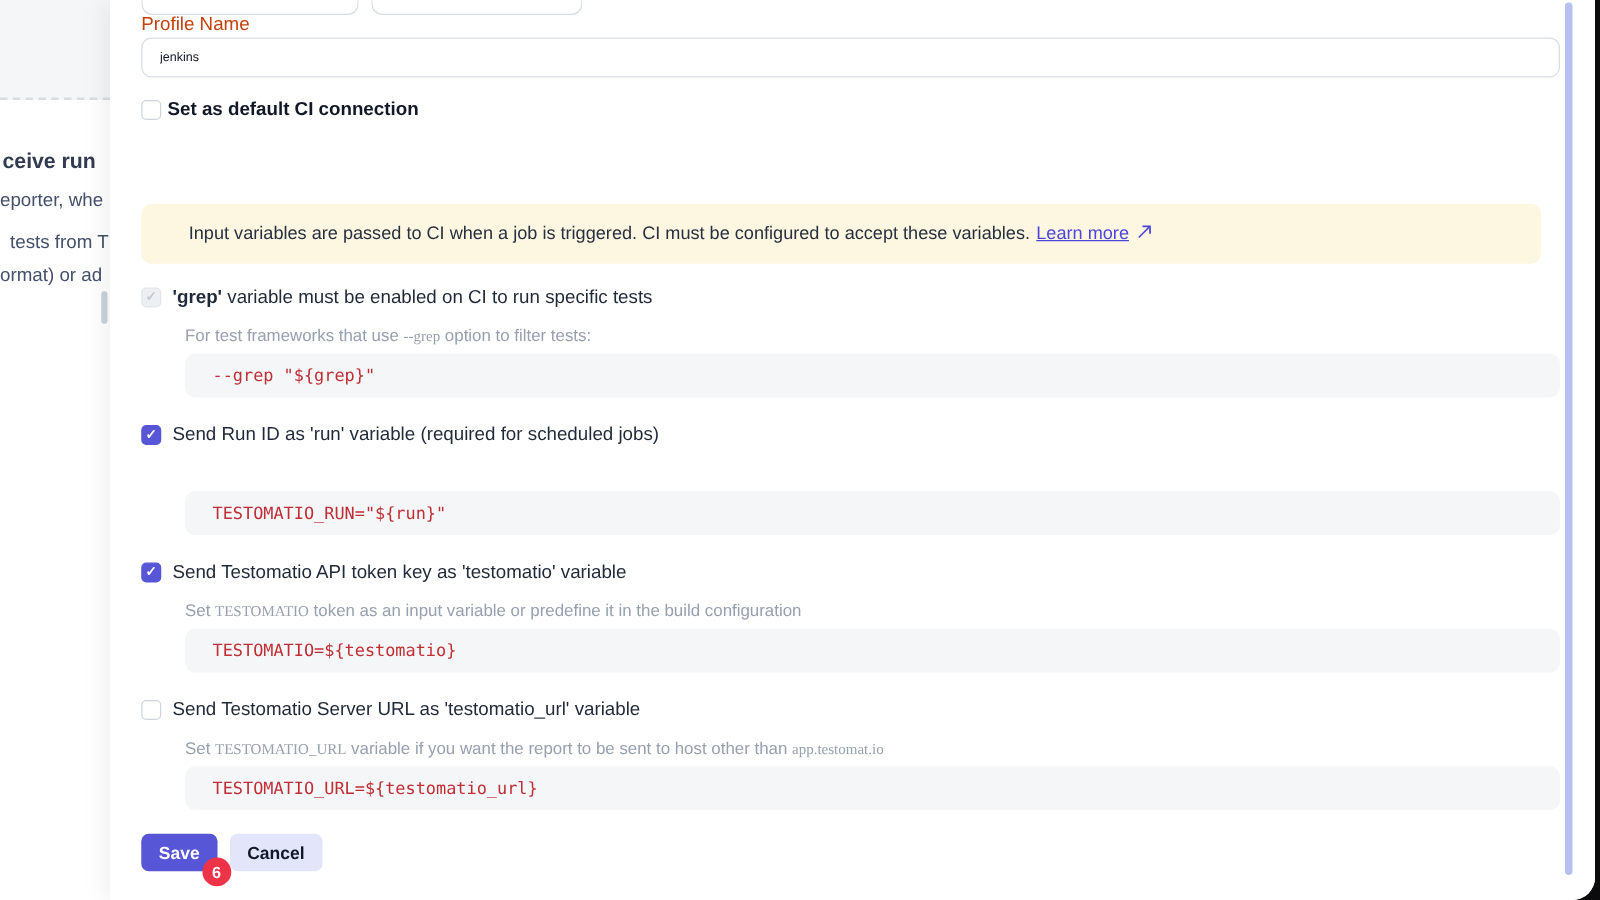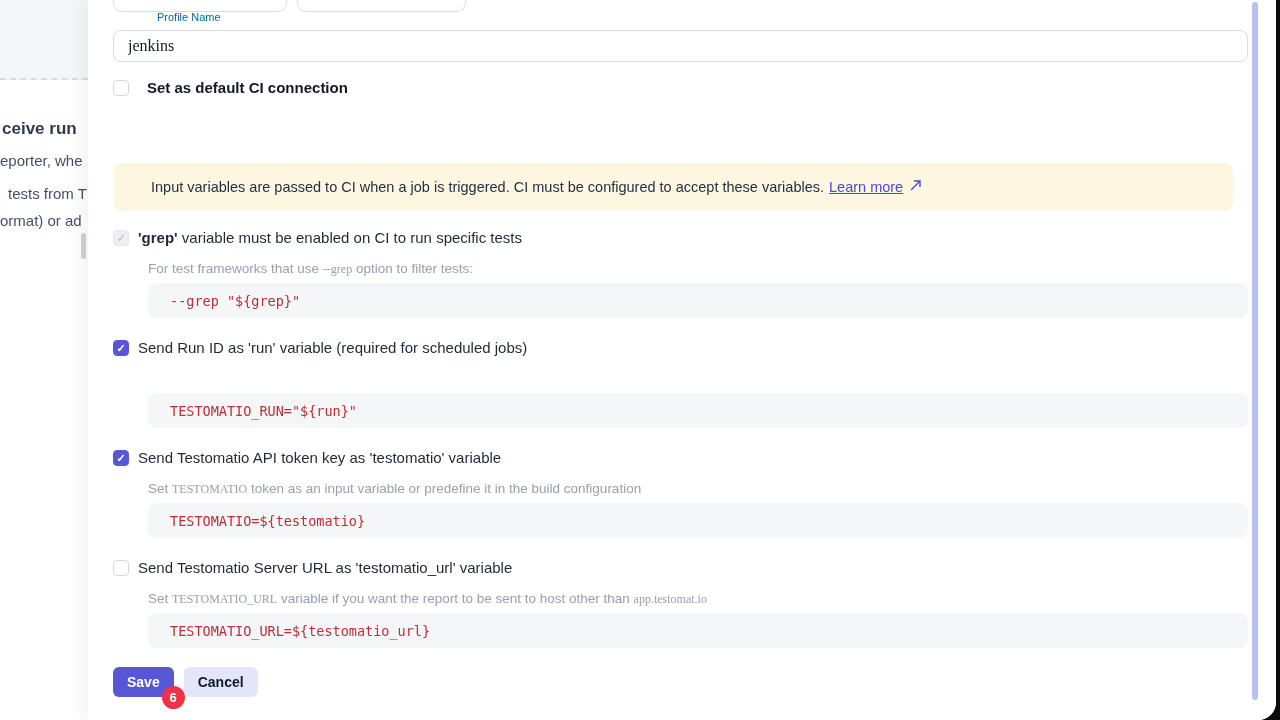--- a/index.html
+++ b/index.html
@@ -16,24 +16,24 @@
 
   
   .modal { position:absolute; left:88px; top:0; right:0; bottom:0; background:#fff; box-shadow:-6px 0 18px rgba(16,24,40,.06); }
   .content { position:absolute; left:25px; right:28px; top:0; bottom:0; }
 
   
   .cut-inputs { position:absolute; top:0; left:0; height:12px; display:flex; gap:10px; }
   .cut-input { height:12px; border:1px solid #d8dce3; border-top:none; border-radius:0 0 9px 9px; background:#fff; }
   .cut-input.a { width:174px; } .cut-input.b { width:169px; }
 
-  .field-label { position:absolute; top:11px; left:0; font-size:11px; color:#0369a1;margin-left:44px; }
-  .profile-input { position:absolute; top:30px; left:0; right:0; height:32px; border:1px solid #d8dce3; border-radius:8px; background:#fff; font-size:16px; color:#111827; padding:0 14px; font-family:Liberation Serif, serif; outline:none; }
+  .field-label { position:absolute; top:11px; left:0; font-size:15px; color:#c2410c; }
+  .profile-input { position:absolute; top:30px; left:0; right:0; height:32px; border:1px solid #d8dce3; border-radius:8px; background:#fff; font-size:10px; color:#111827; padding:0 14px; font-family:Liberation Sans, sans-serif; outline:none; }
 
-  .default-row { position:absolute; top:79px; left:0; display:flex; align-items:center; gap:18px; }
+  .default-row { position:absolute; top:79px; left:0; display:flex; align-items:center; gap:5px; }
   .default-row .lbl { font-size:15px; font-weight:700; color:#111827; }
 
   .cb { width:16px; height:16px; border-radius:4px; border:1px solid #d0d5dd; background:#fff; display:flex; align-items:center; justify-content:center; flex:0 0 16px; }
   .cb .mark { font-size:11px; font-weight:700; line-height:1; color:transparent; }
   .cb.checked { background:#5756d6; border-color:#5756d6; }
   .cb.checked .mark { color:#fff; }
   .cb.disabled-checked { background:#edeff2; border-color:#e2e5ea; }
   .cb.disabled-checked .mark { color:#c2c9d2; }
 
   

